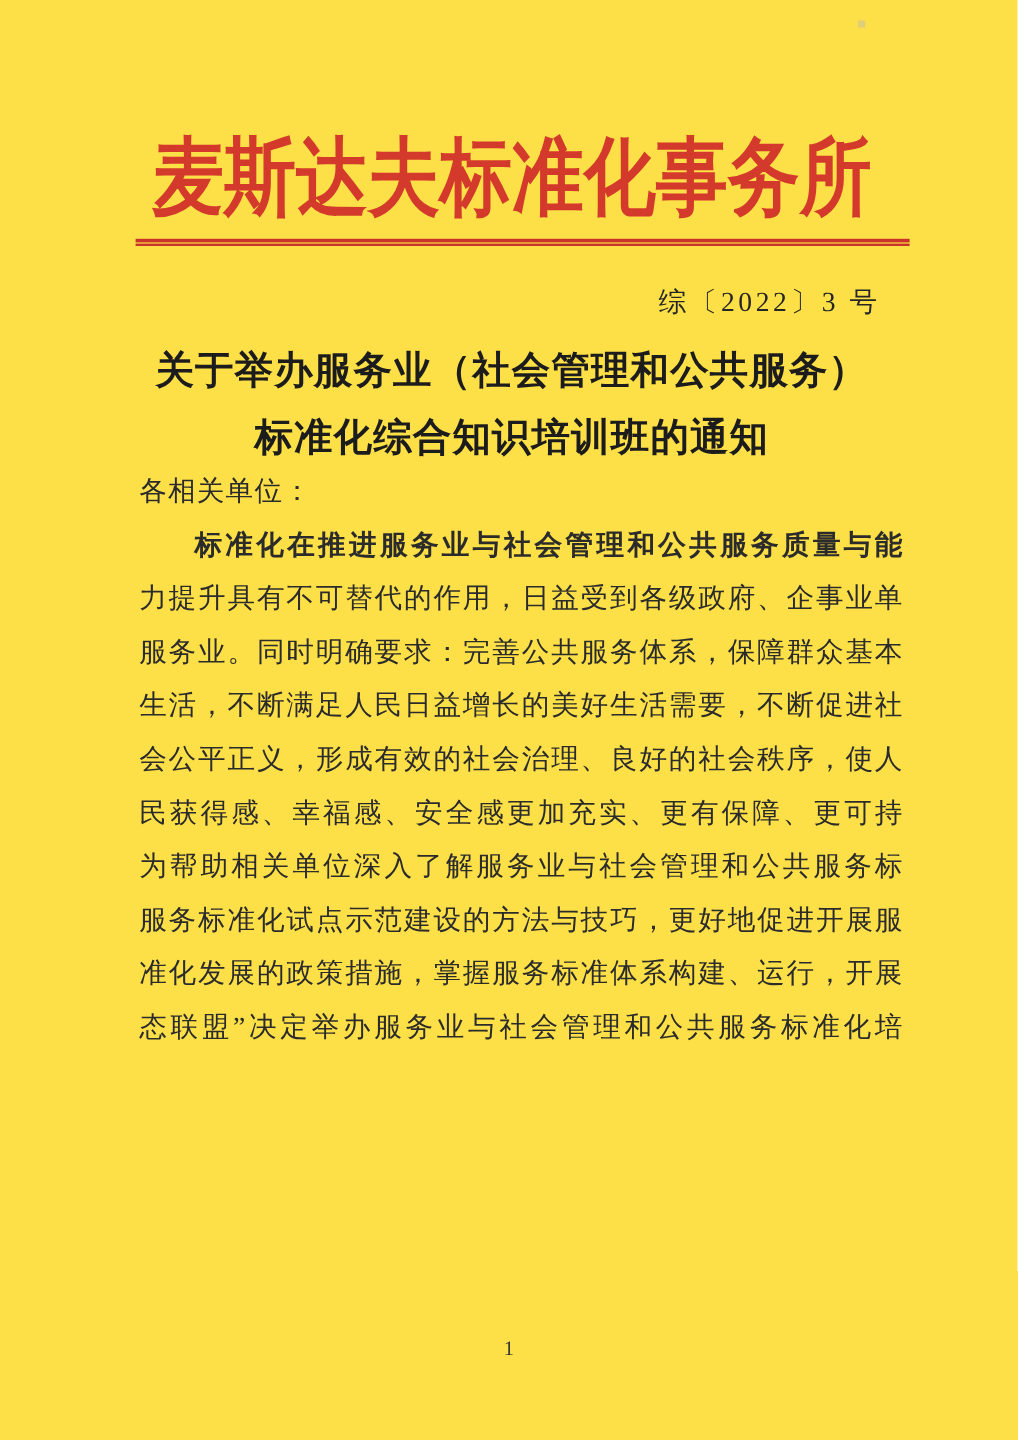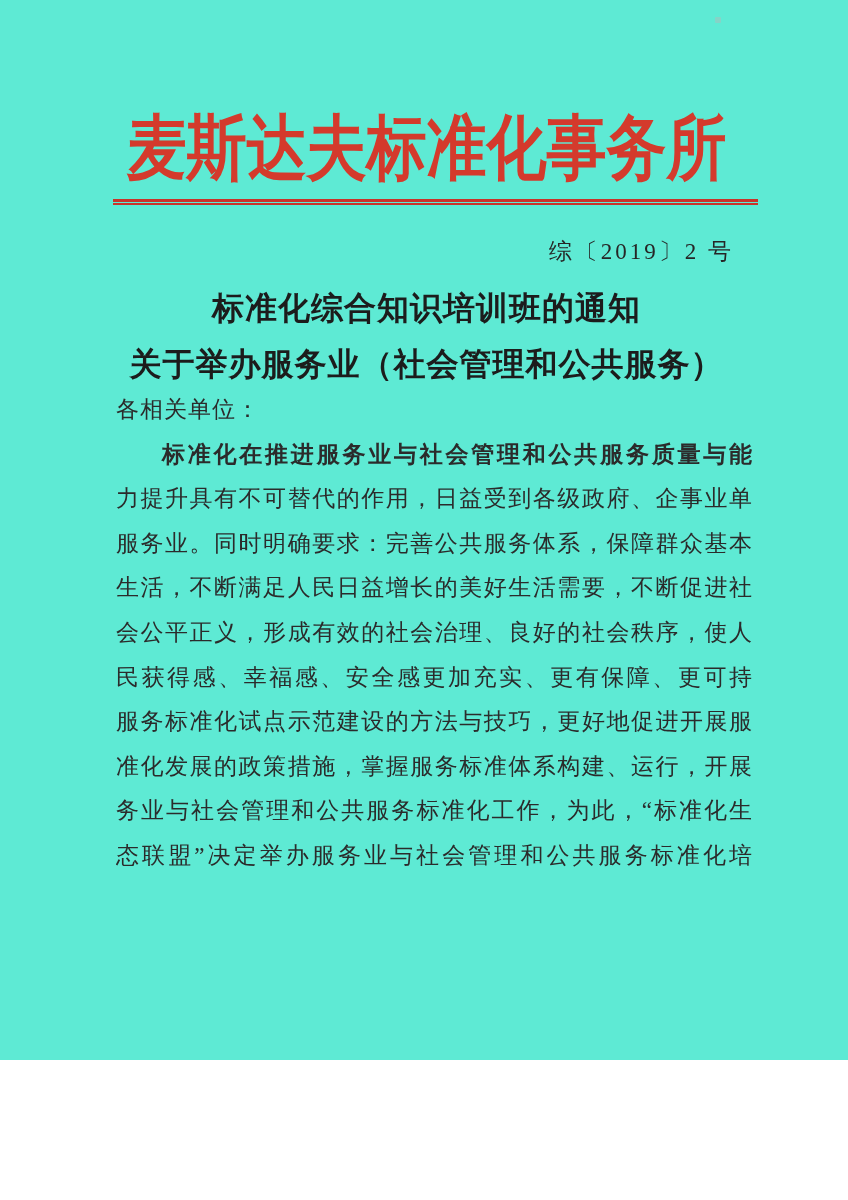--- a/index.html
+++ b/index.html
@@ -5,23 +5,23 @@
   * { margin: 0; padding: 0; box-sizing: border-box; }
 
   html, body {
     background: #ffffff;
     font-family: "Liberation Serif", "DejaVu Serif", serif;
   }
 
   .page {
     position: relative;
     width: 848px;
-    height: 1060px;
+    height: 1200px;
     margin: 0 auto;
-    background: #5eead4;
+    background: #fde047;
     overflow: hidden;
     color: #2b2b2b;
   }
 
   
   .scan-dot {
     position: absolute;
     top: 17px;
     left: 715px;
     width: 6px;
@@ -132,38 +132,38 @@
 
 <div class="page">
 
   <div class="scan-dot"></div>
 
   <header>
     <h1 class="letterhead">麦斯达夫标准化事务所</h1>
     <div class="red-rule"></div>
   </header>
 
-  <div class="doc-number">综〔2019〕2 号</div>
+  <div class="doc-number">综〔2022〕3 号</div>
 
   <div class="doc-title">
+    <div>关于举办服务业（社会管理和公共服务）</div>
     <div>标准化综合知识培训班的通知</div>
-    <div>关于举办服务业（社会管理和公共服务）</div>
   </div>
 
   <div class="body-block">
     <div class="line">各相关单位：</div>
     <div id="body-lines">
         <div class="line indent justify">标准化在推进服务业与社会管理和公共服务质量与能</div>
         <div class="line justify">力提升具有不可替代的作用，日益受到各级政府、企事业单</div>
         <div class="line justify">服务业。同时明确要求：完善公共服务体系，保障群众基本</div>
         <div class="line justify">生活，不断满足人民日益增长的美好生活需要，不断促进社</div>
         <div class="line justify">会公平正义，形成有效的社会治理、良好的社会秩序，使人</div>
         <div class="line justify">民获得感、幸福感、安全感更加充实、更有保障、更可持续。</div>
+        <div class="line justify">为帮助相关单位深入了解服务业与社会管理和公共服务标</div>
         <div class="line justify">服务标准化试点示范建设的方法与技巧，更好地促进开展服</div>
         <div class="line justify">准化发展的政策措施，掌握服务标准体系构建、运行，开展</div>
-        <div class="line justify">务业与社会管理和公共服务标准化工作，为此，“标准化生</div>
         <div class="line justify">态联盟”决定举办服务业与社会管理和公共服务标准化培</div>
       </div>
   </div>
 
   <div class="page-number">1</div>
 
 </div>
 
 </body></html>

